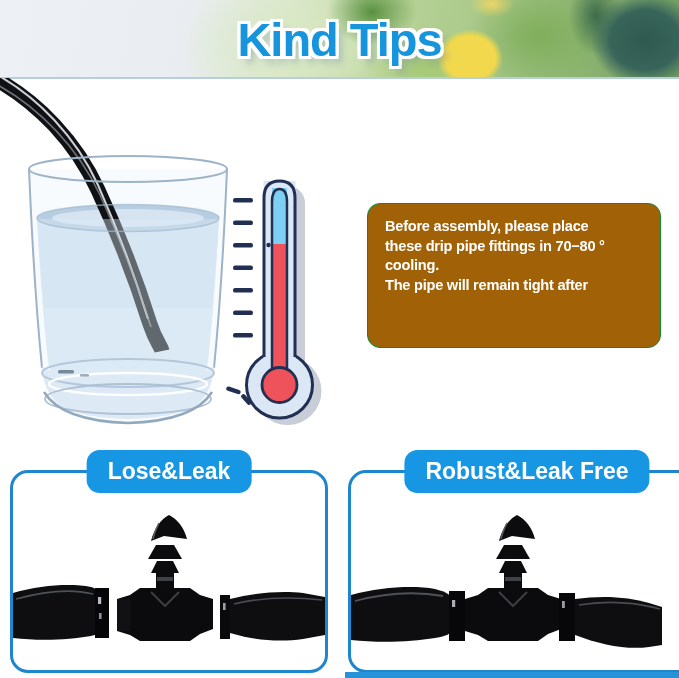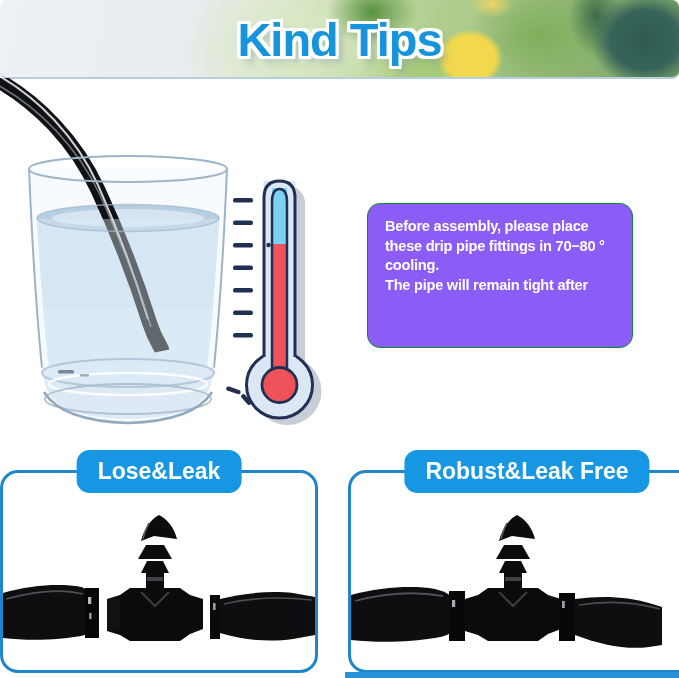--- a/index.html
+++ b/index.html
@@ -14,48 +14,48 @@
       radial-gradient(ellipse 46px 40px at 470px 58px, #f2d84d 0%, #f2d84d 55%, rgba(242,216,77,0) 72%),
       radial-gradient(ellipse 30px 18px at 492px 4px, #ecd565 0%, rgba(236,213,101,0) 75%),
       radial-gradient(ellipse 70px 60px at 645px 40px, #2e5a50 0%, #38655a 50%, rgba(56,101,90,0) 78%),
       radial-gradient(ellipse 38px 55px at 596px 16px, #3c6b4a 0%, rgba(60,107,74,0) 72%),
       radial-gradient(ellipse 60px 45px at 372px 12px, #58913f 0%, rgba(88,145,63,0) 75%),
       radial-gradient(ellipse 90px 55px at 428px 66px, #a5ca74 0%, rgba(165,202,116,0) 72%),
       radial-gradient(ellipse 95px 70px at 540px 36px, #7fae5b 0%, rgba(127,174,91,0) 76%),
       radial-gradient(ellipse 150px 90px at 300px 45px, #d8e8c2 0%, rgba(216,232,194,0) 82%),
       linear-gradient(100deg, #edf0f4 0%, #e9edf1 28%, #dde8d0 42%, #bcd49a 55%, #a9c98a 70%, #8fb573 85%, #6f9c63 100%);
     border-bottom:2px solid #b7cede;
-    display:flex;align-items:center;justify-content:center;border-radius:7px;
+    display:flex;align-items:center;justify-content:center;
   }
   .banner-title{
     font-size:47px;font-weight:bold;letter-spacing:-1px;color:#1795dc;
     text-shadow:
       -3px -3px 0 #fff, 3px -3px 0 #fff, -3px 3px 0 #fff, 3px 3px 0 #fff,
       -3px 0 0 #fff, 3px 0 0 #fff, 0 -3px 0 #fff, 0 3px 0 #fff,
       6px 7px 7px rgba(110,140,160,0.45);
     padding-top:2px;
   }
   
   .illustration{position:absolute;left:0;top:78px;width:360px;height:358px;}
   
   .tip-box{
-    position:absolute;left:367px;top:203px;width:266px;height:145px;
-    background:#8b5cf6;border:1px solid #0b8a33;border-radius:13px;
+    position:absolute;left:367px;top:203px;width:294px;height:145px;
+    background:#a16207;border:1px solid #0b8a33;border-radius:13px;
     box-sizing:border-box;padding:13px 8px 0 17px;
   }
   .tip-line{
     color:#ffffff;font-weight:bold;font-size:14.6px;line-height:19.6px;
     letter-spacing:-0.25px;white-space:nowrap;
   }
   
   .panel{
     position:absolute;top:470px;height:203px;background:#fff;
     border:3px solid #1f86cd;border-radius:18px;box-sizing:border-box;
   }
-  .panel-left{left:0;width:318px;}
+  .panel-left{left:10px;width:318px;}
   .panel-right{left:348px;width:358px;}
   .panel-label{
     position:absolute;left:50%;transform:translateX(-50%);top:-23px;
     height:43px;line-height:43px;padding:0 21px;border-radius:13px;
     background:#1797e3;color:#ffffff;font-weight:bold;font-size:23px;
     white-space:nowrap;z-index:3;
   }
   .panel-photo{
     position:absolute;left:0;top:0;right:0;bottom:0;overflow:hidden;border-radius:14px;
   }

